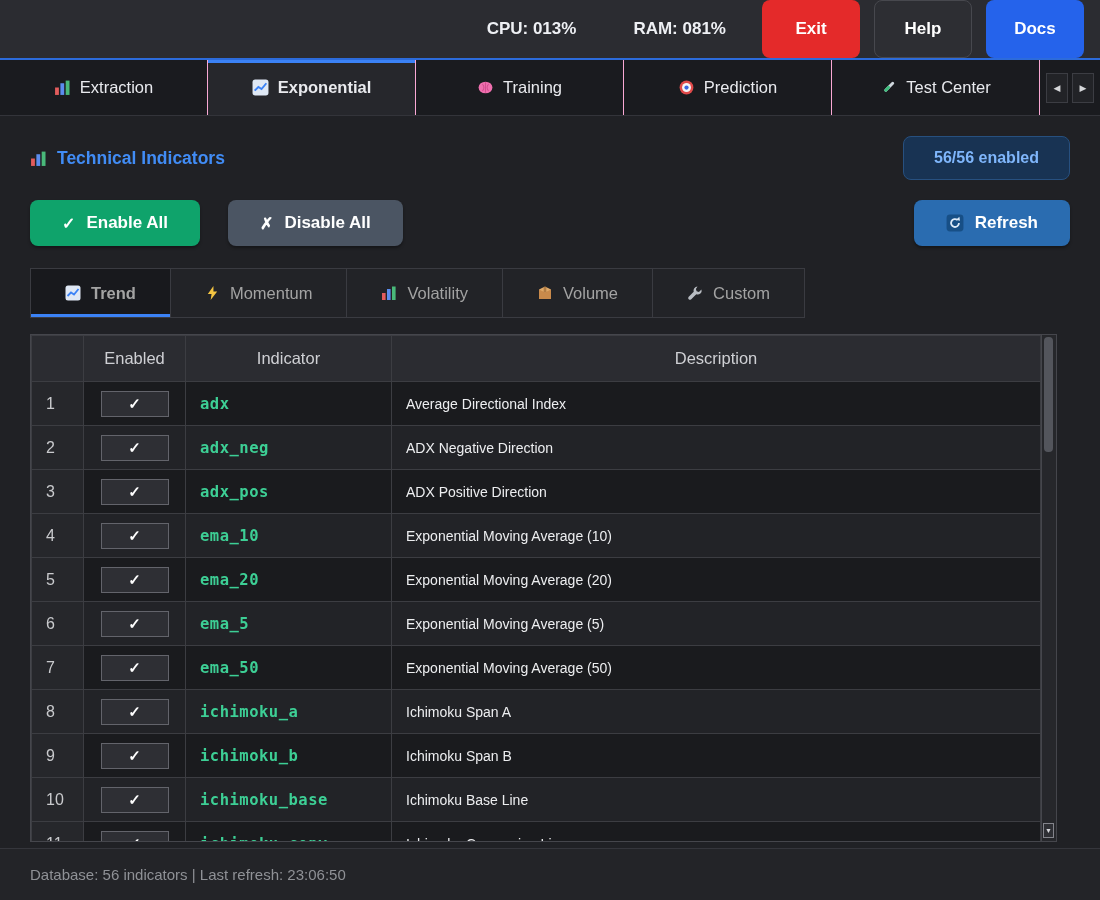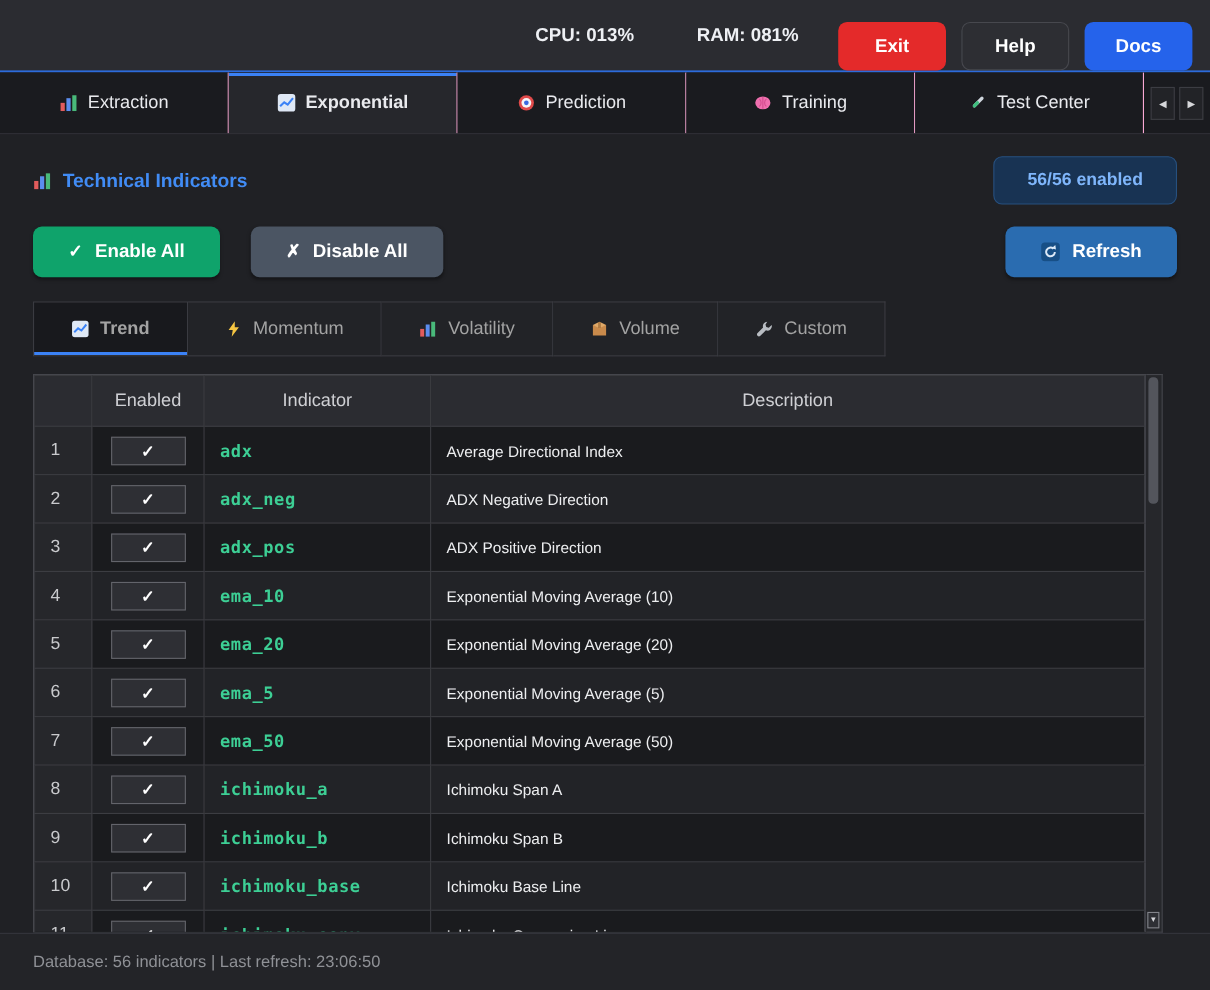--- a/index.html
+++ b/index.html
@@ -6,22 +6,22 @@
   html,body{width:1100px;height:900px;overflow:hidden;background:#202125;
     font-family:"Liberation Sans",sans-serif;}
   .app{width:1100px;height:900px;display:flex;flex-direction:column;background:#202125;}
 
   
   .topbar{flex:0 0 60px;background:#2b2c31;display:flex;align-items:center;
     justify-content:flex-end;padding:0 16px;gap:14px;border-bottom:2px solid #2c6bdb;}
   .stat{color:#eef0f4;font-weight:bold;font-size:17px;}
   .stat.cpu{margin-right:43px;}
   .stat.ram{margin-right:22px;}
-  .tb-btn{height:44px;min-width:98px;border:none;border-radius:8px;font-size:17px;
-    font-weight:bold;color:#fff;cursor:pointer;font-family:inherit;margin-top:20px;}
+  .tb-btn{height:58px;min-width:98px;border:none;border-radius:8px;font-size:17px;
+    font-weight:bold;color:#fff;cursor:pointer;font-family:inherit;}
   .tb-btn.exit{background:#e42a2a;}
   .tb-btn.help{background:#2d2e33;border:1px solid #47484e;text-align:center;}
   .tb-btn.docs{background:#2563eb;}
 
   
   .tabbar{flex:0 0 56px;background:#1a1b1f;display:flex;align-items:stretch;
     border-bottom:1px solid #33343a;}
   .tab{flex:1 1 0;display:flex;align-items:center;justify-content:center;gap:9px;
     border-right:1px solid #f9a8d4;color:#e9eaee;font-size:16.5px;cursor:pointer;background:#1a1b1f;}
   .tab.active{background:#26272c;box-shadow:inset 0 3px 0 #3b82f6;font-weight:bold;}
@@ -110,35 +110,35 @@
         <svg width="17" height="17" viewBox="0 0 16 16">
             <rect x="0.5" y="0.5" width="15" height="15" rx="2.5" fill="#dfe8f5"></rect>
             <polyline points="2.5,11 6,7.5 9,9.5 13.5,4" stroke="#3b82f6" stroke-width="1.8" fill="none"></polyline>
           </svg>
       </span>
       <span>Exponential</span>
     </div>
     <div class="tab">
       <span class="ticon">
         <svg width="17" height="17" viewBox="0 0 16 16">
+            <ellipse cx="8" cy="8" rx="6.5" ry="5.5" fill="#ef6fae"></ellipse>
+            <path d="M8 3v10M5 5c2 1 2 5 0 6M11 5c-2 1-2 5 0 6" stroke="#d44e90" stroke-width="1" fill="none"></path>
+          </svg>
+      </span>
+      <span>Training</span>
+    </div>
+    <div class="tab">
+      <span class="ticon">
+        <svg width="17" height="17" viewBox="0 0 16 16">
             <circle cx="8" cy="8" r="6.5" fill="#e04a4a"></circle>
             <circle cx="8" cy="8" r="4.2" fill="#f5f5f7"></circle>
             <circle cx="8" cy="8" r="2" fill="#3b68e0"></circle>
           </svg>
       </span>
       <span>Prediction</span>
-    </div>
-    <div class="tab">
-      <span class="ticon">
-        <svg width="17" height="17" viewBox="0 0 16 16">
-            <ellipse cx="8" cy="8" rx="6.5" ry="5.5" fill="#ef6fae"></ellipse>
-            <path d="M8 3v10M5 5c2 1 2 5 0 6M11 5c-2 1-2 5 0 6" stroke="#d44e90" stroke-width="1" fill="none"></path>
-          </svg>
-      </span>
-      <span>Training</span>
     </div>
     <div class="tab">
       <span class="ticon">
         <svg width="17" height="17" viewBox="0 0 16 16">
             <g transform="rotate(45 8 8)">
               <rect x="6.6" y="1" width="2.8" height="12" rx="1.4" fill="#cfd6dd"></rect>
               <rect x="6.6" y="6.5" width="2.8" height="6.5" rx="1.4" fill="#3fbf7f"></rect>
             </g>
           </svg>
       </span>

